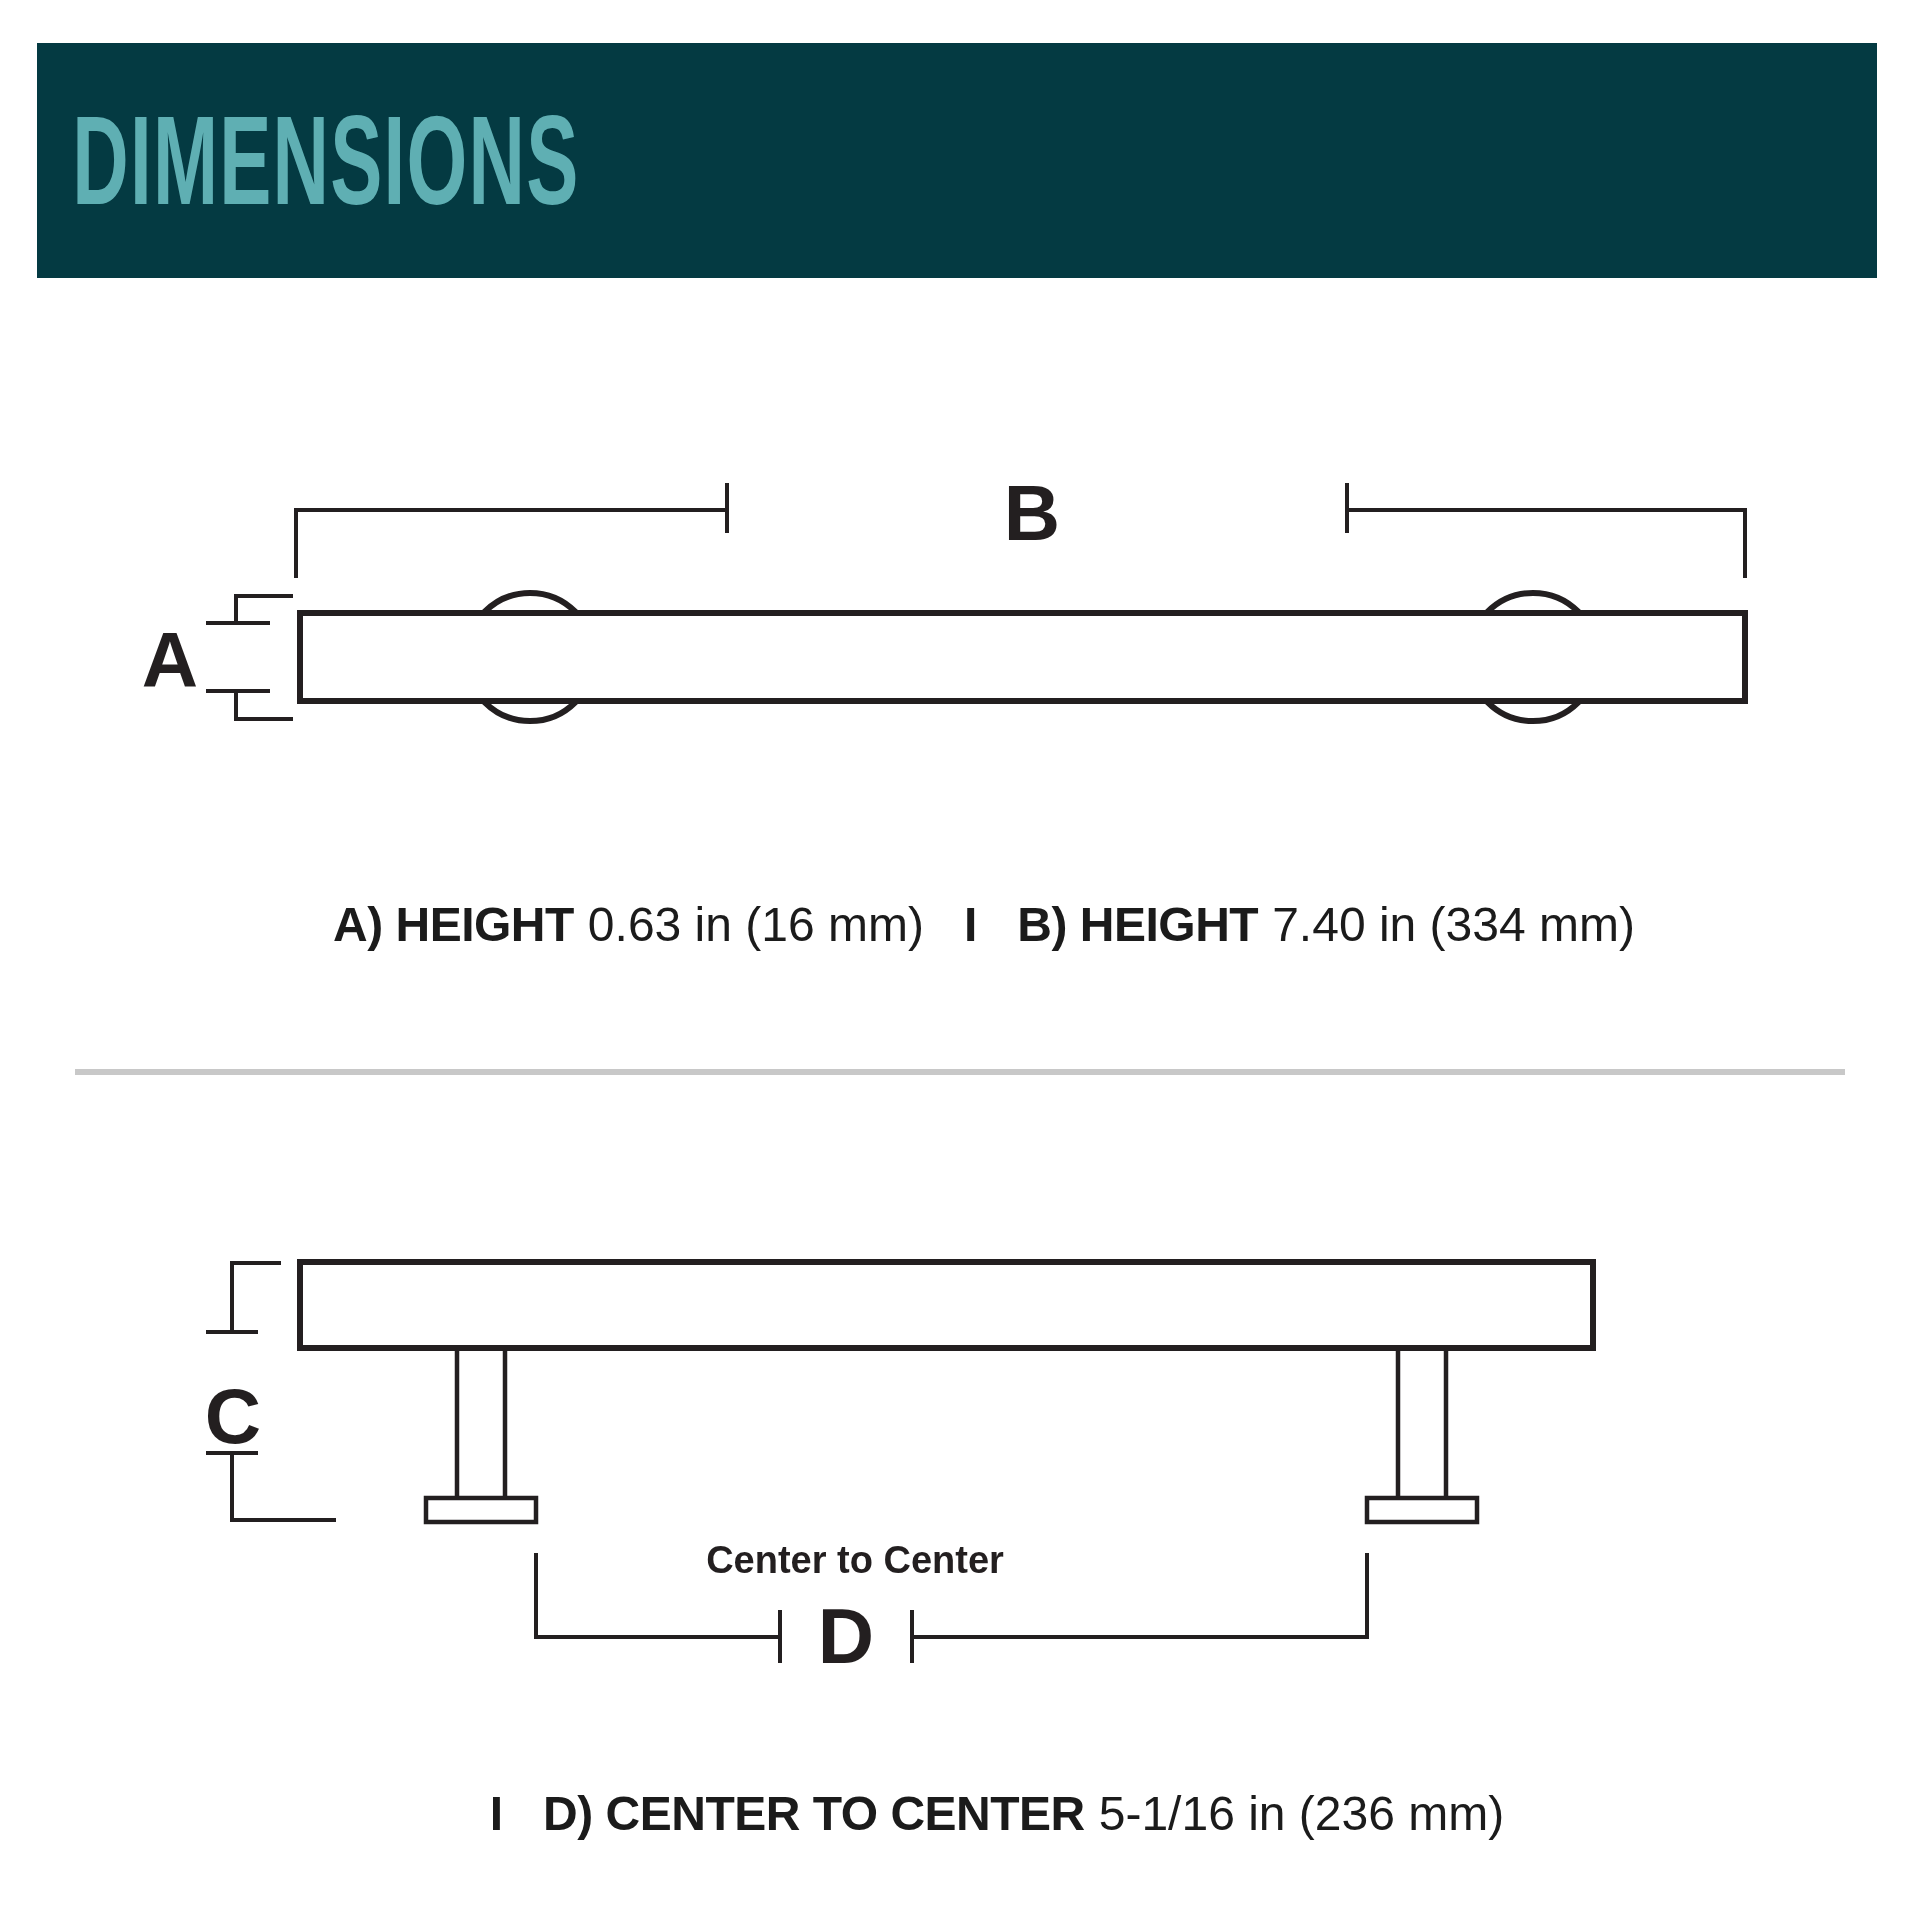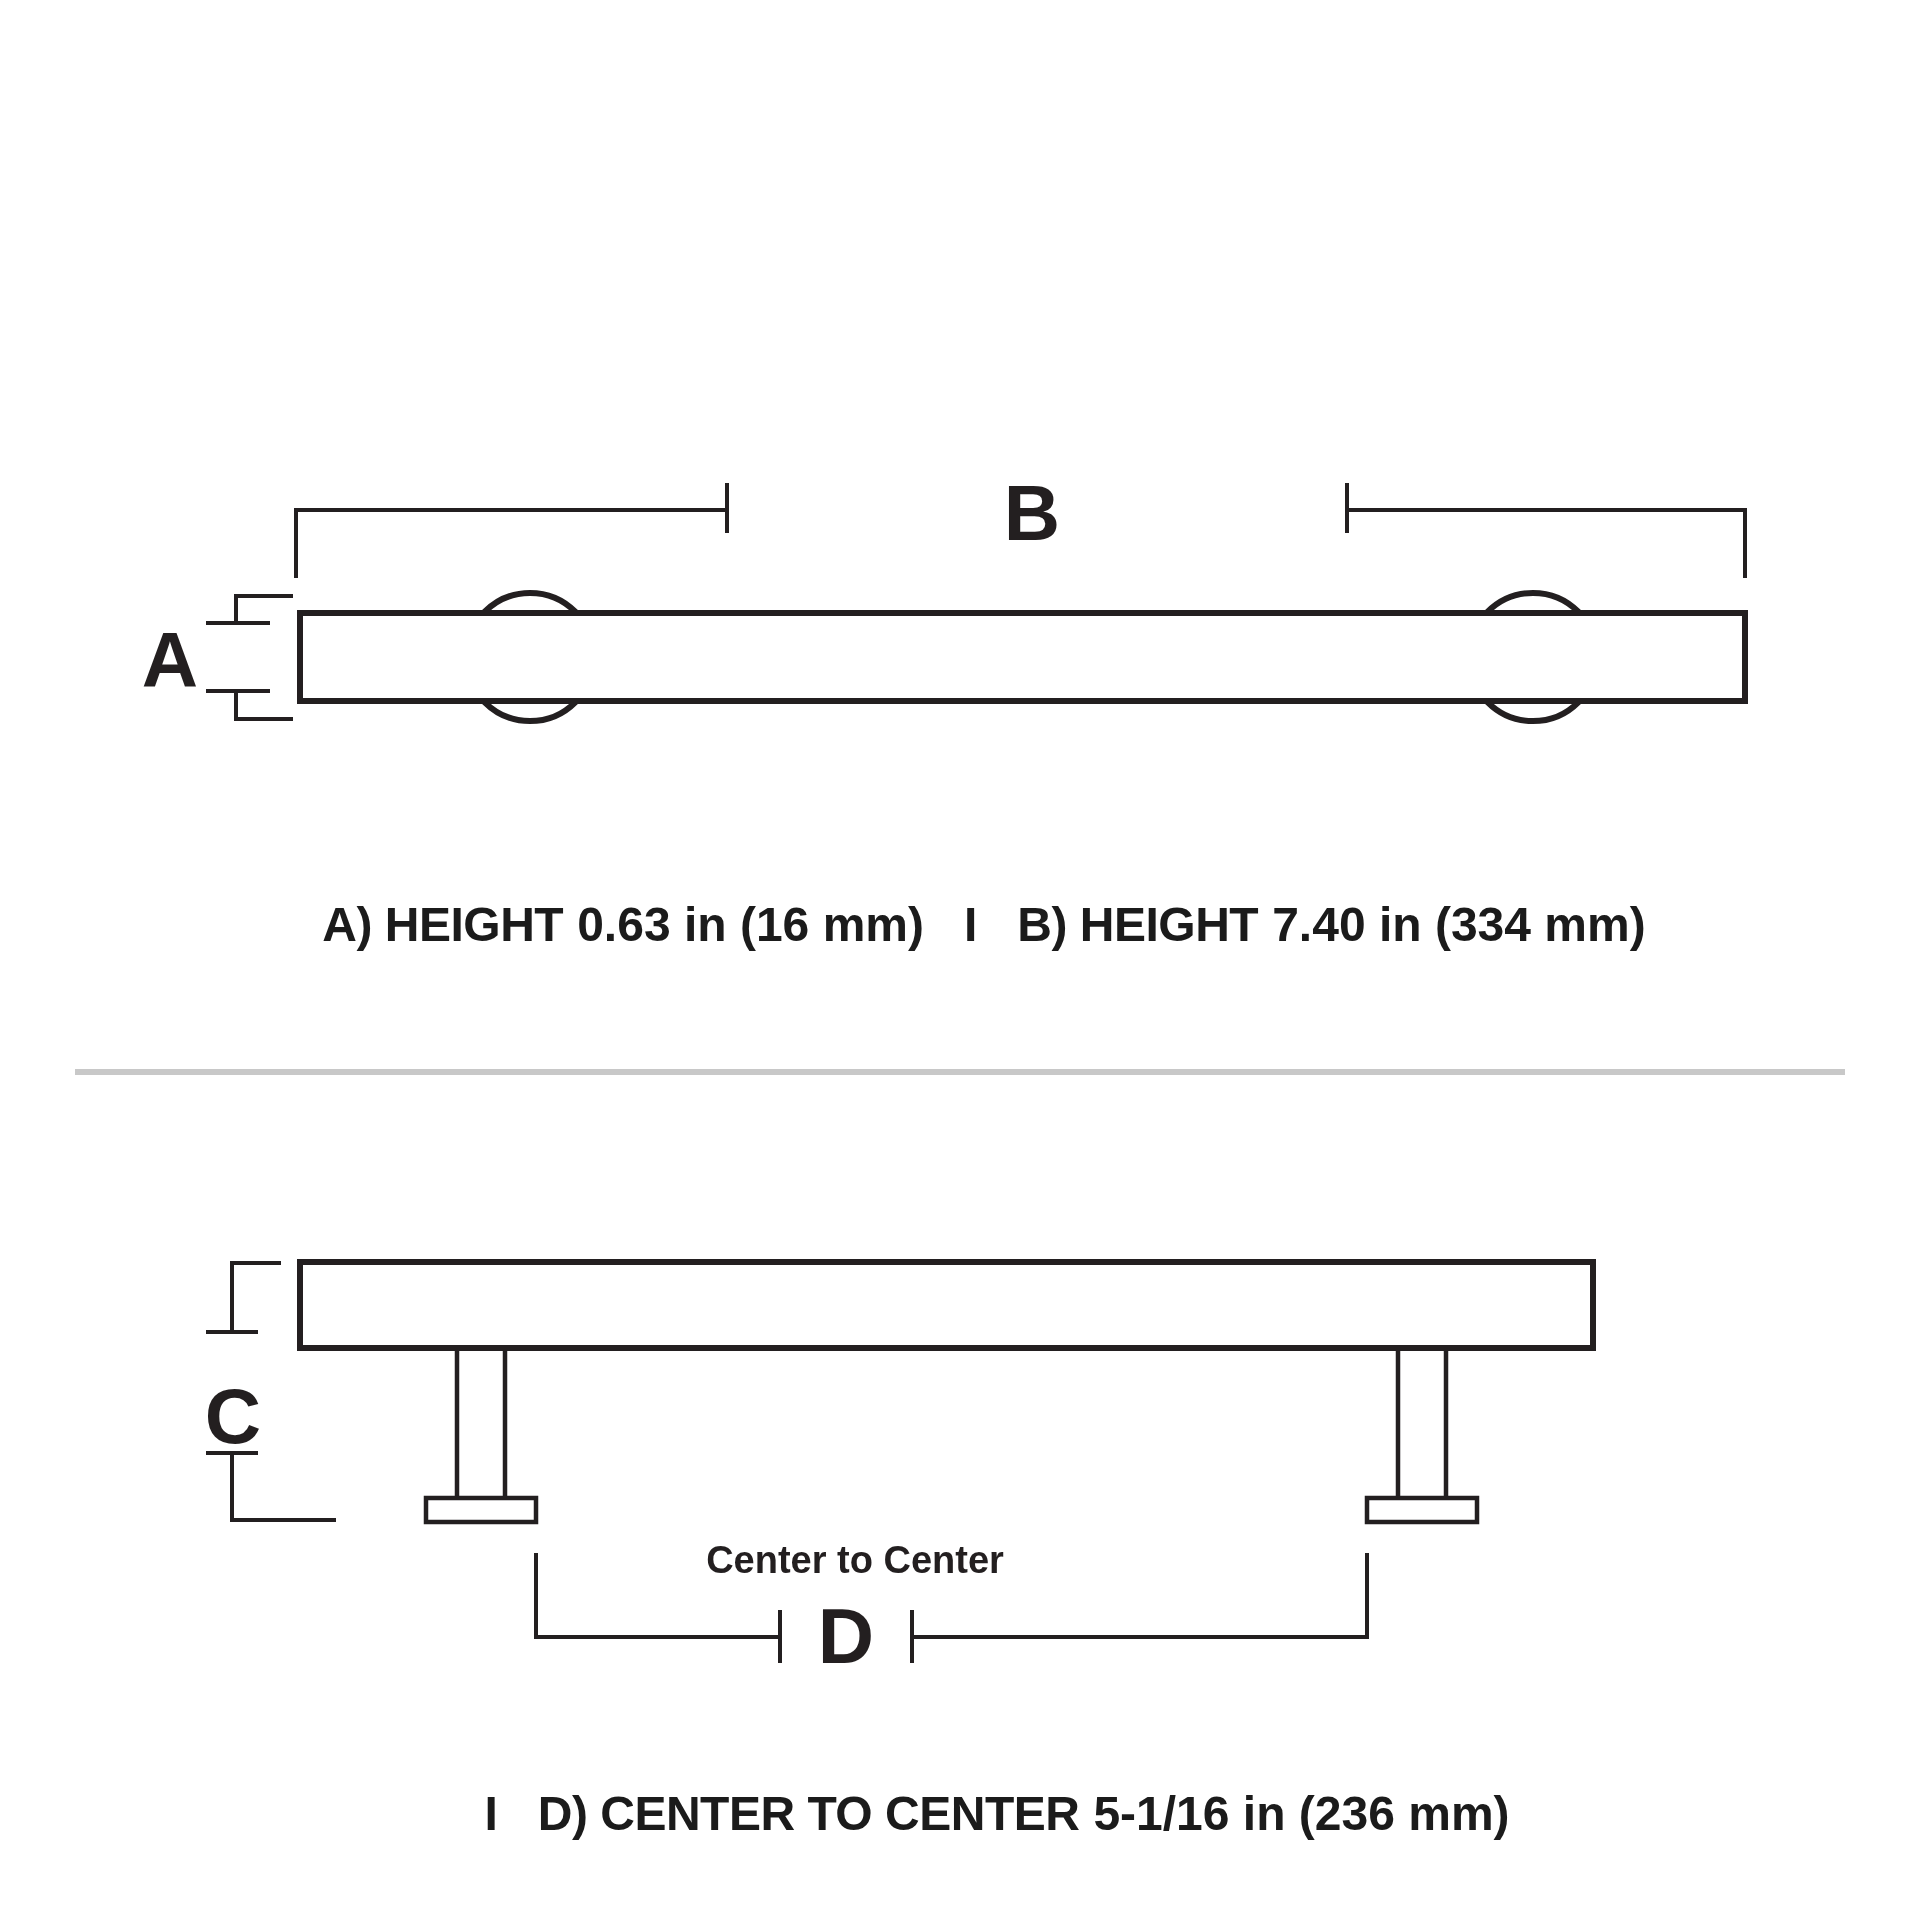--- a/index.html
+++ b/index.html
@@ -72,35 +72,38 @@
     align-items:baseline;
     column-gap:14px;
     font-size:48px;
     color:var(--caption_text);
     white-space:nowrap;
     padding-left:48px;
   }
   .caption-top{ top:897px; }
   .caption-bottom{ top:1786px; }
   .cap-b{ font-weight:bold; letter-spacing:-0.5px; }
-  .cap-r{ font-weight:bold; letter-spacing:0; }
+  .cap-r{ font-weight:normal; letter-spacing:0; }
   .cap-sep{ font-weight:bold; margin:0 26px; }
   
   .divider{
     position:absolute;
     left:75px; top:1069px;
     width:1770px; height:6px;
     background:var(--divider);
   }
 </style>
 </head>
 <body>
 
 <div class="page">
 
+  <div class="header-band">
+    <div class="header-title">DIMENSIONS</div>
+  </div>
 
   <svg class="diagram" viewBox="0 0 1920 1920" aria-hidden="true">
 
     <g>
 
       <circle class="circle" cx="530" cy="657" r="64"></circle>
       <circle class="circle" cx="1533" cy="657" r="64"></circle>
 
       <rect class="shape" x="300" y="613" width="1445" height="88"></rect>
 

